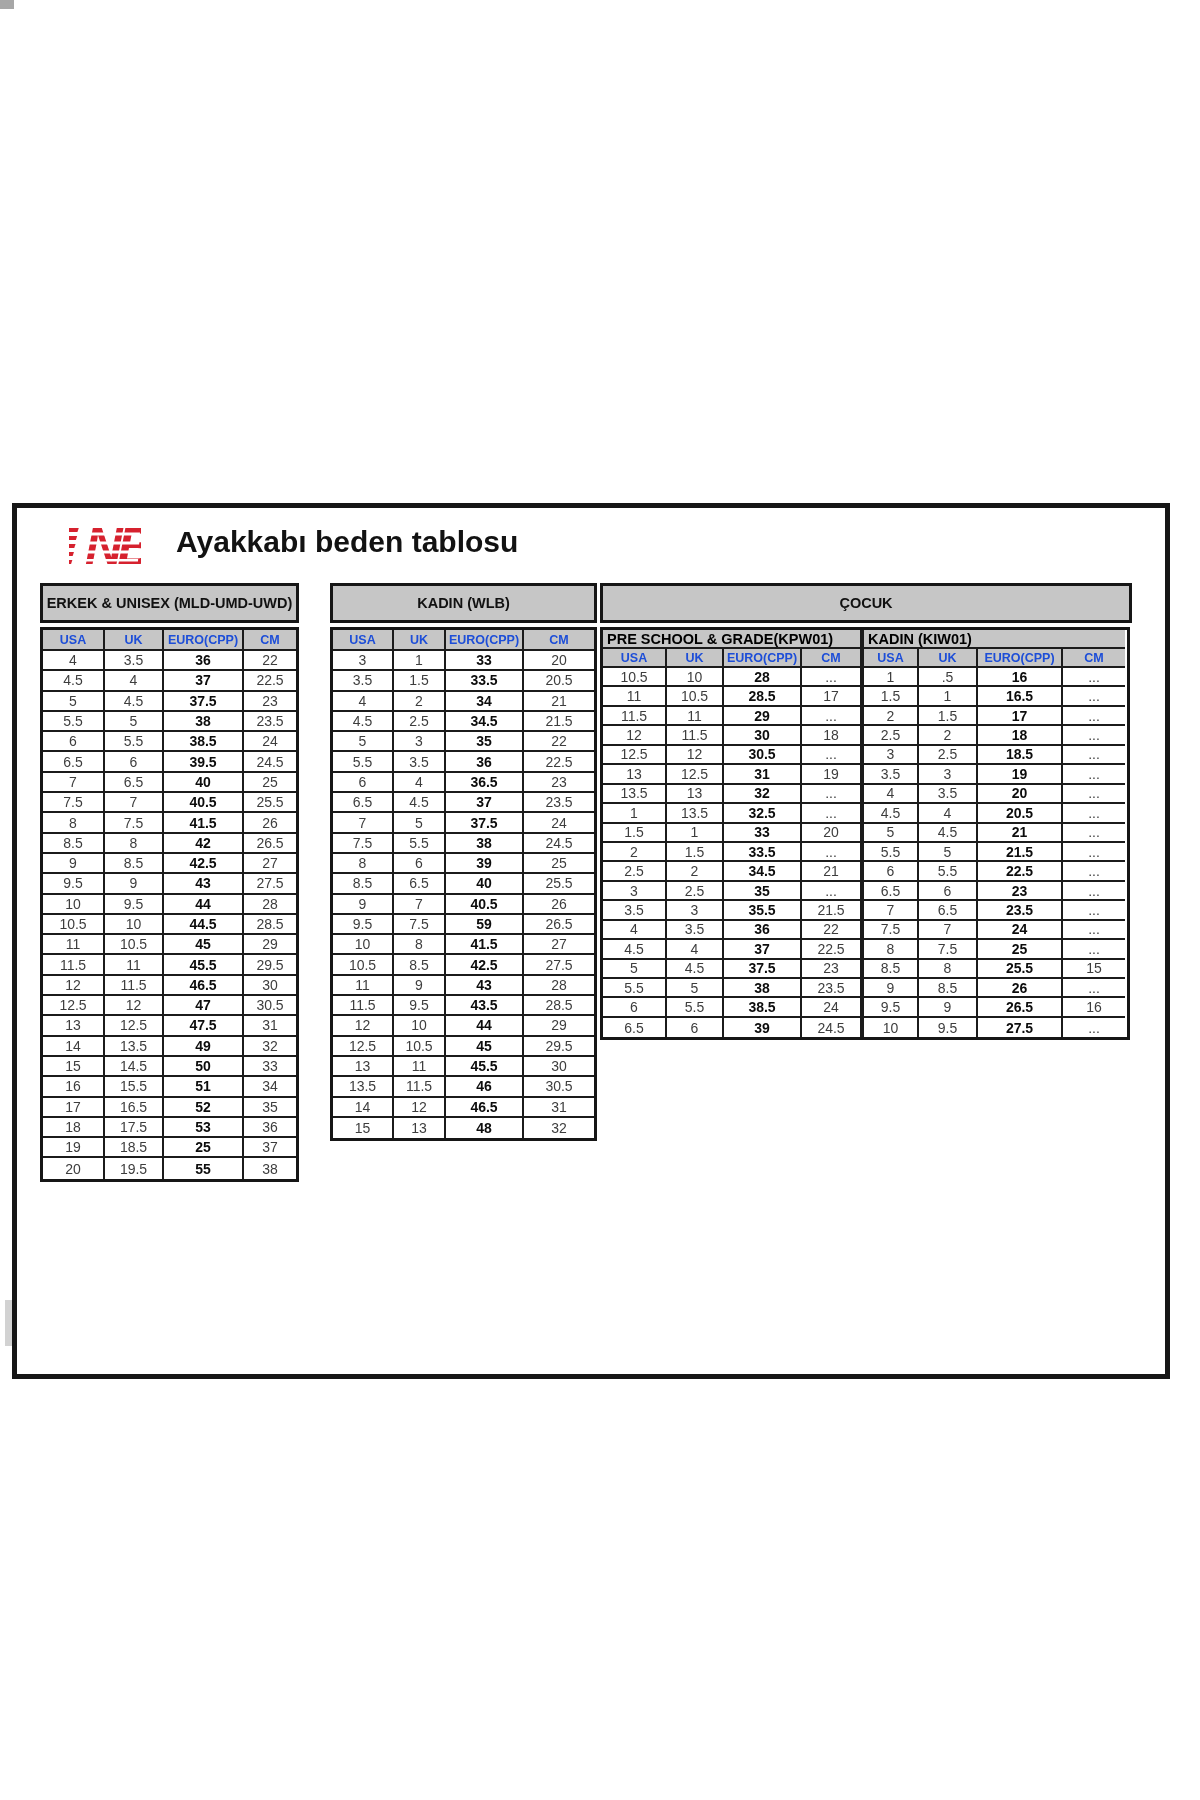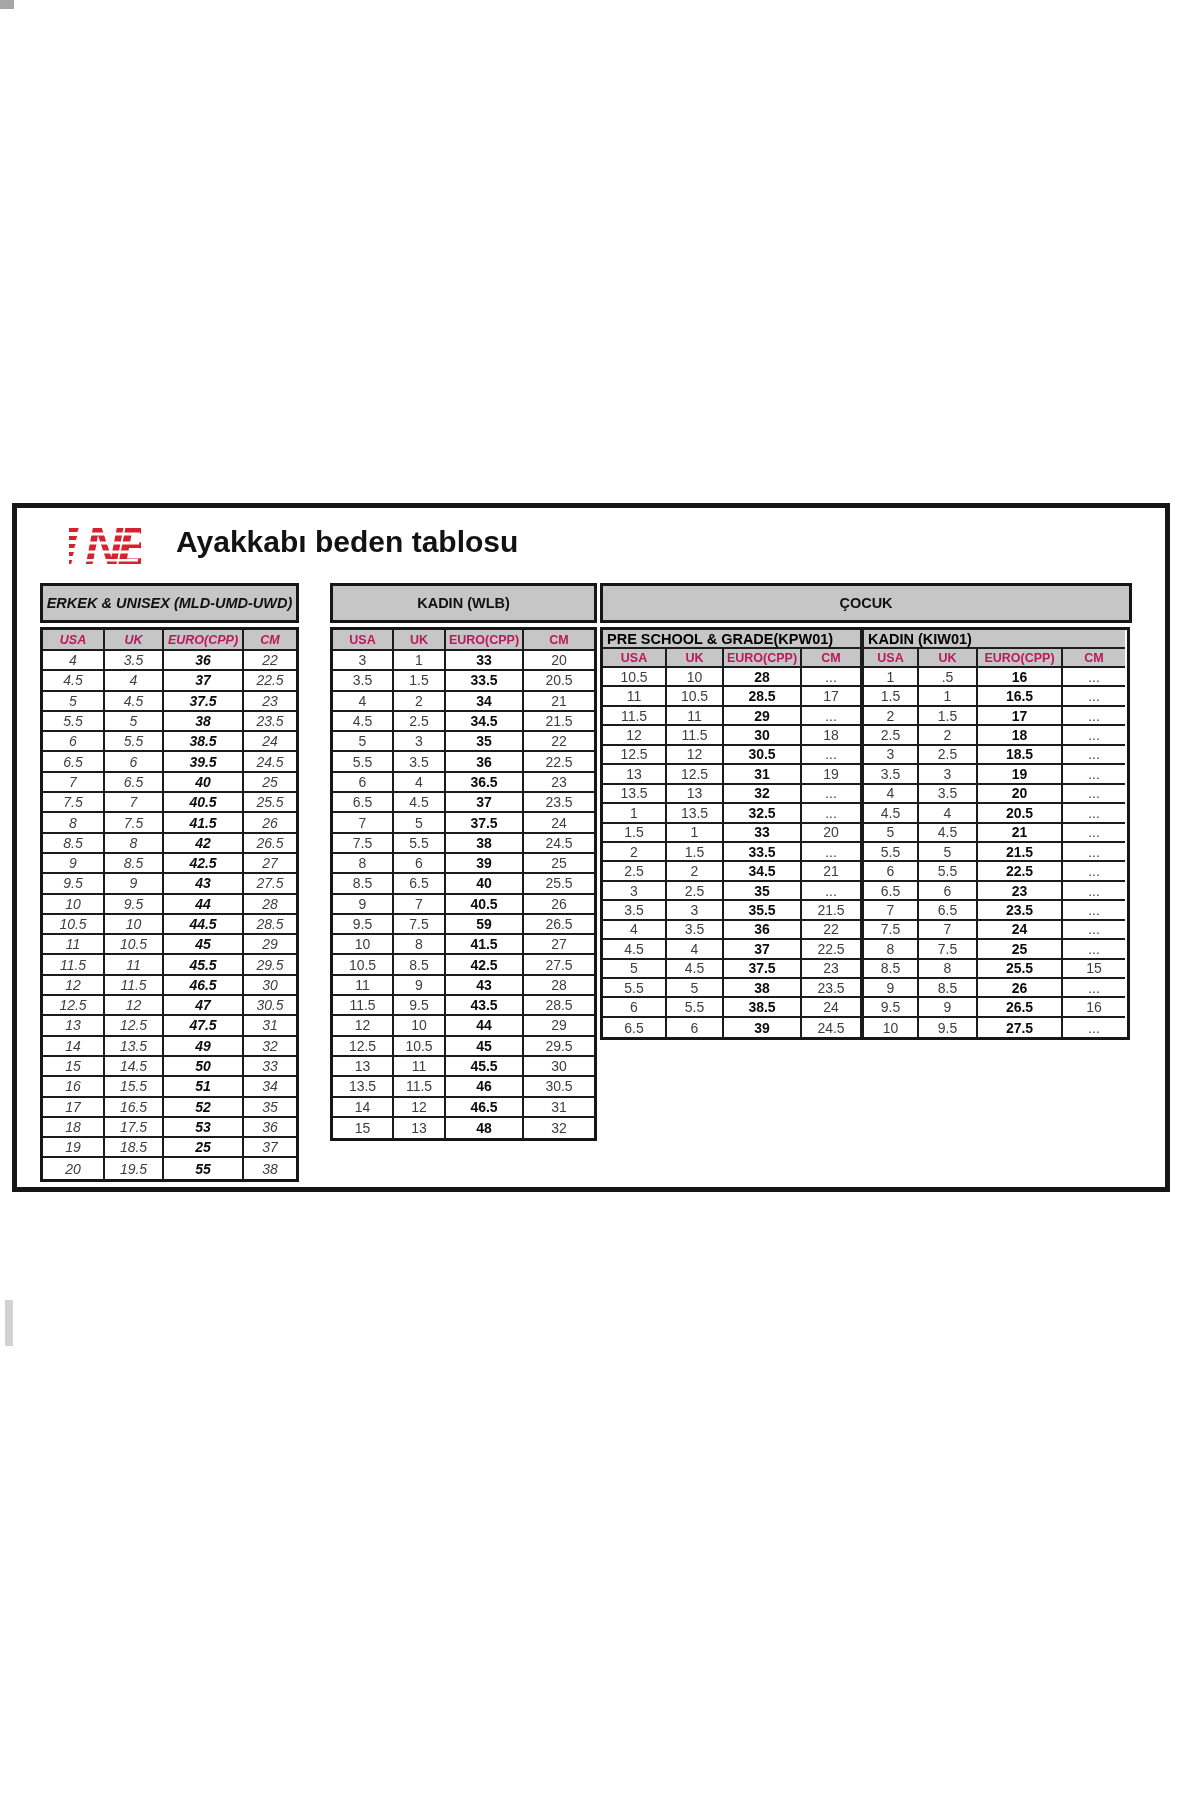--- a/index.html
+++ b/index.html
@@ -7,21 +7,21 @@
     width:1200px;height:1800px;background:#ffffff;position:relative;
     font-family:"Liberation Sans",sans-serif;overflow:hidden;
   }
   
   .corner-mark{position:absolute;left:0;top:0;width:14px;height:9px;background:#8a8a8a;opacity:.75;}
   .edge-smudge{position:absolute;left:5px;top:1300px;width:8px;height:46px;background:#d2d2d2;}
   .table-gap-shadow{position:absolute;left:302px;top:583px;width:14px;height:607px;background:#cdcdcd;}
 
   
   .page-box{
-    position:absolute;left:12px;top:503px;width:1158px;height:689px;
+    position:absolute;left:12px;top:503px;width:1158px;height:876px;
     border:5px solid #161616;box-sizing:border-box;background:#ffffff;
   }
 
   .logo{position:absolute;left:52px;top:10px;width:72px;height:52px;}
   .page-title{
     position:absolute;left:159px;top:17px;font-size:30px;font-weight:bold;
     color:#121212;letter-spacing:0px;white-space:nowrap;
   }
 
   .size-table{position:absolute;top:75px;}
@@ -34,28 +34,28 @@
     display:grid;border:3px solid #161616;box-sizing:content-box;background:#ffffff;
   }
   .t-grid > div{
     display:flex;align-items:center;justify-content:center;
     box-sizing:border-box;border-right:2px solid #1b1b1b;border-bottom:2px solid #1b1b1b;
     font-size:14px;color:#3d3d3d;overflow:hidden;white-space:nowrap;
   }
   .t-grid > div.col-last{border-right:none;}
   .t-grid > div.row-last{border-bottom:none;}
   .t-grid > div.col-div{border-right-width:4px;}
-  .t-grid > .th-cell{background:#c6c6c6;font-weight:bold;font-size:12.5px;color:#be185d;}
+  .t-grid > .th-cell{background:#c6c6c6;font-weight:bold;font-size:12.5px;color:#1d4ed8;}
   .t-grid > .sec-title{
     background:#c6c6c6;font-weight:bold;font-size:14.5px;color:#000000;
     justify-content:flex-start;padding-left:4px;
   }
   .t-grid > .euro{font-weight:bold;color:#0c0c0c;}
 
-  #men-table{left:23px;font-style:italic;}
+  #men-table{left:23px;}
   #men-table .t-title{width:259px;}
   #men-table .t-grid{grid-template-columns:62px 59px 80px 52px;grid-template-rows:21px;grid-auto-rows:20.3px;width:253px;}
 
   #women-table{left:301px;padding-left:12px;}
   #women-table .t-title{width:267px;}
   #women-table .t-grid{grid-template-columns:61px 52px 78px 70px;grid-template-rows:21px;grid-auto-rows:20.3px;width:261px;}
 
   #kids-table{left:583px;}
   #kids-table .t-title{width:532px;}
   #kids-table .t-grid{grid-template-columns:64px 57px 78px 62px 55px 59px 85px 62px;grid-template-rows:19px 19px;grid-auto-rows:19.45px;width:524px;}

